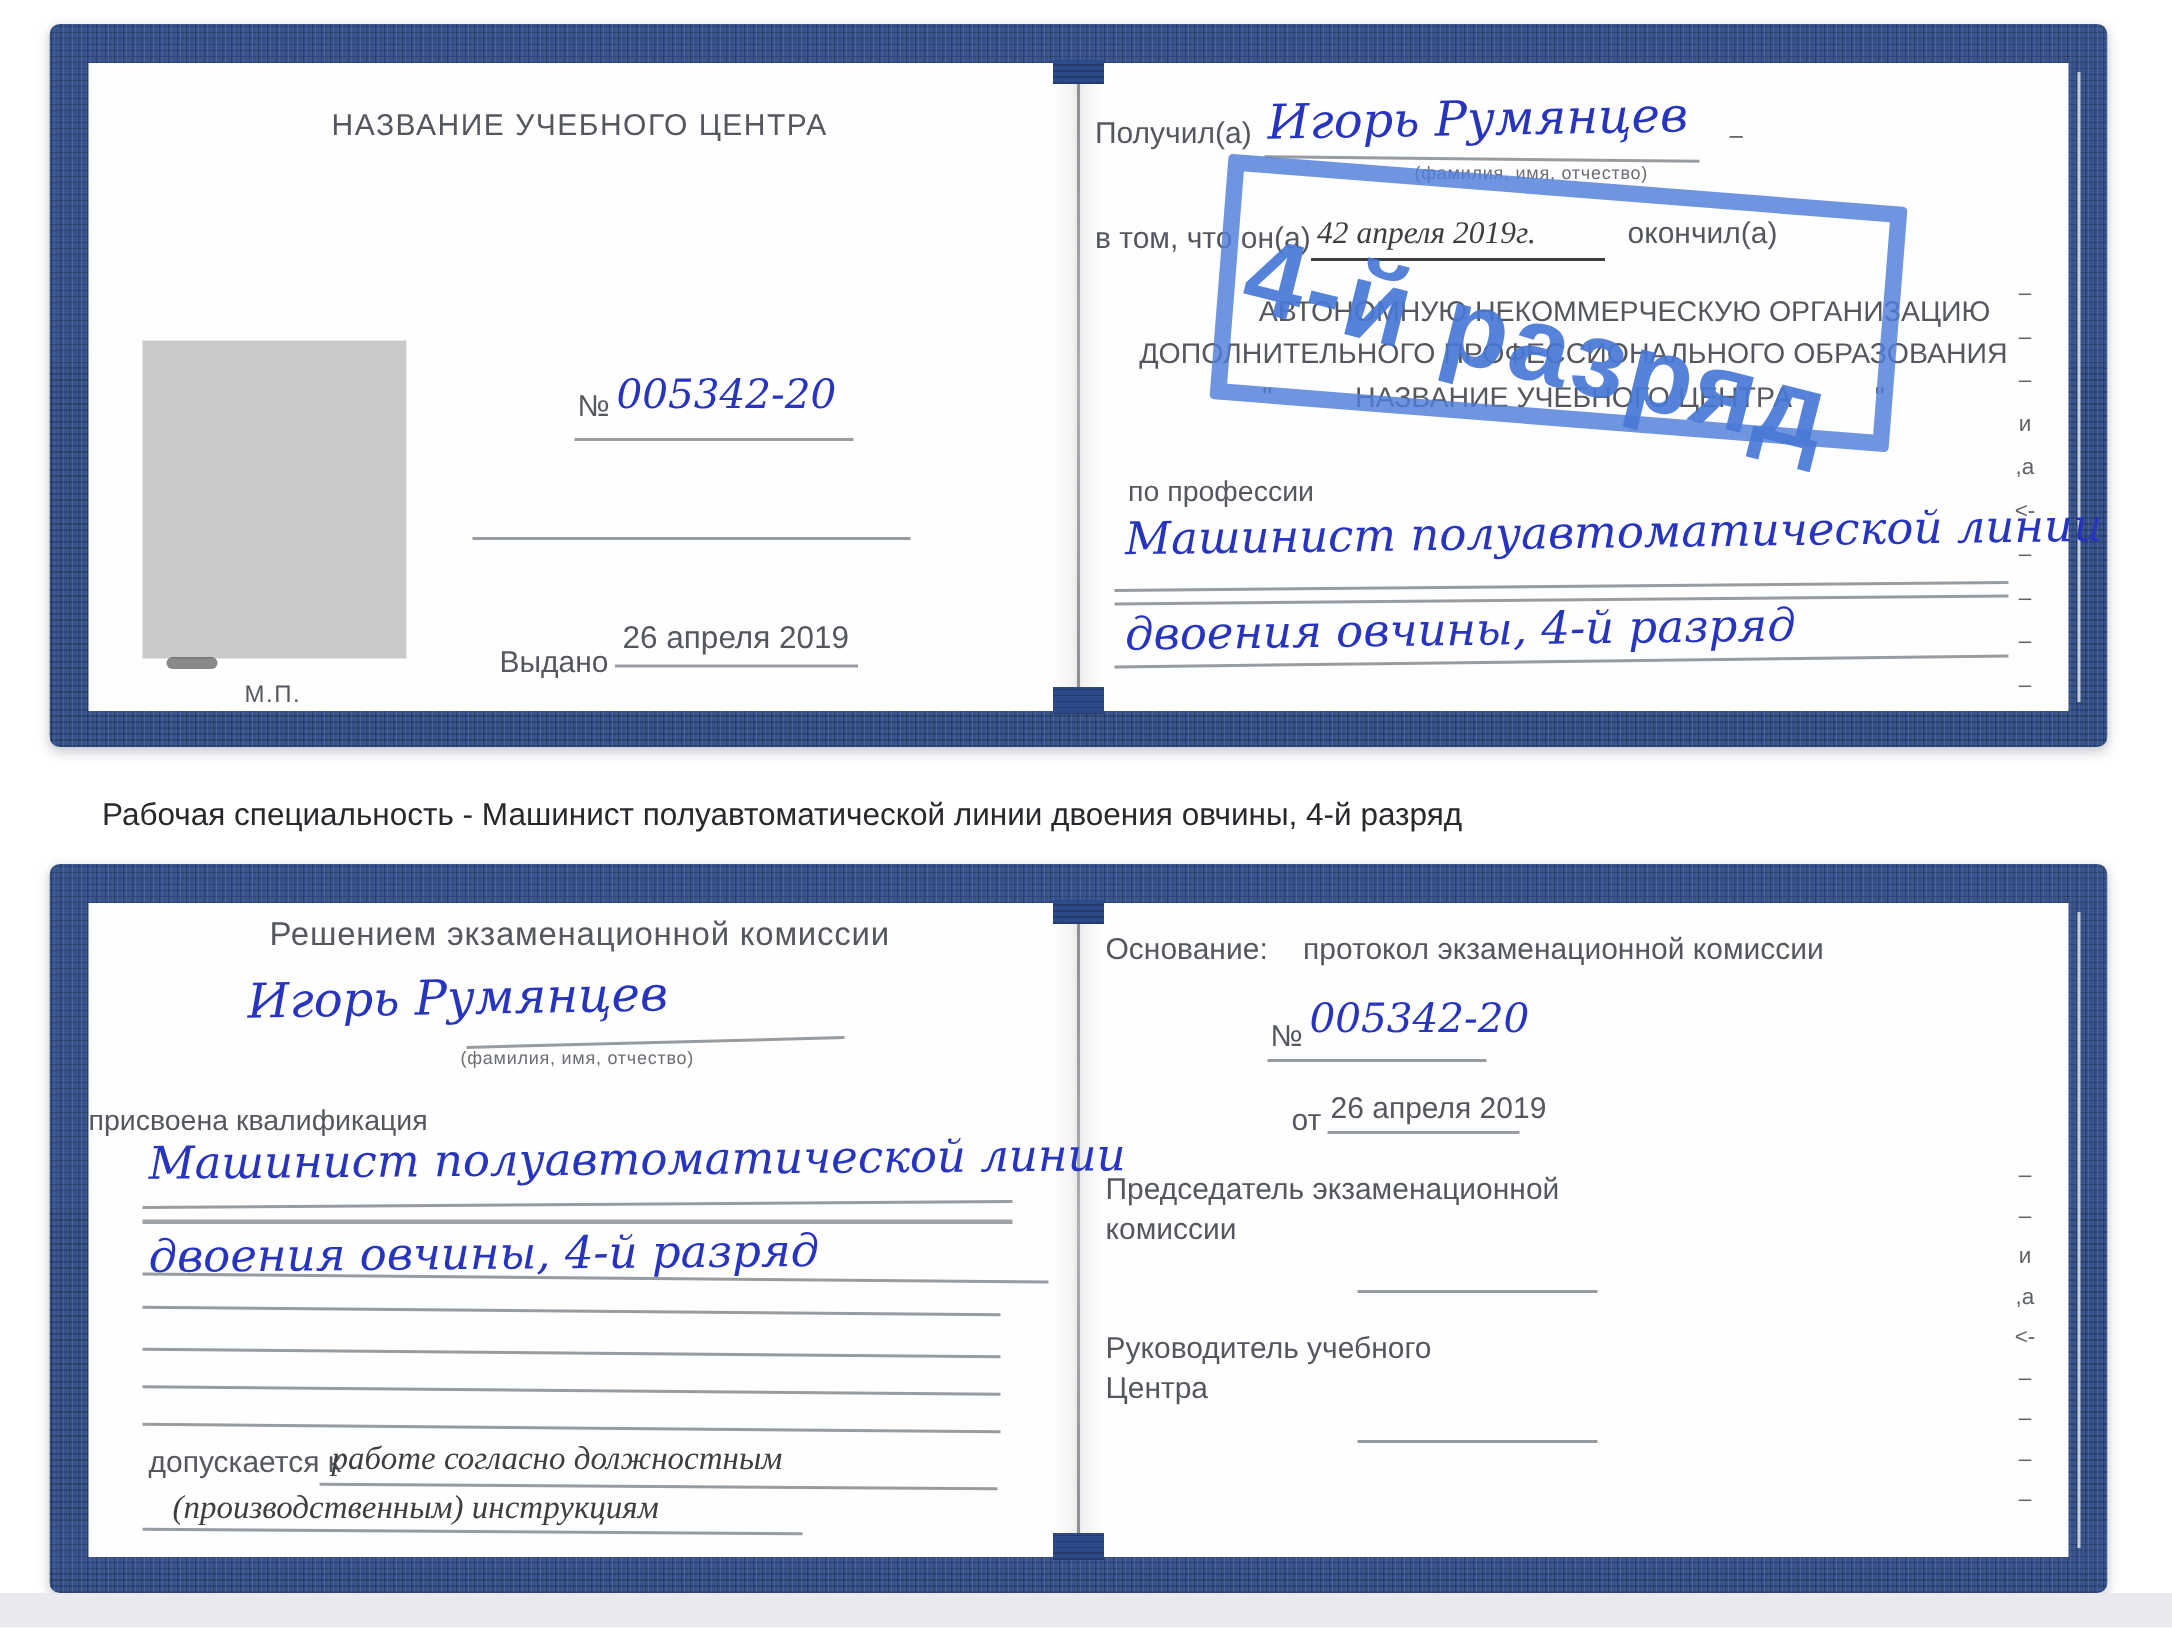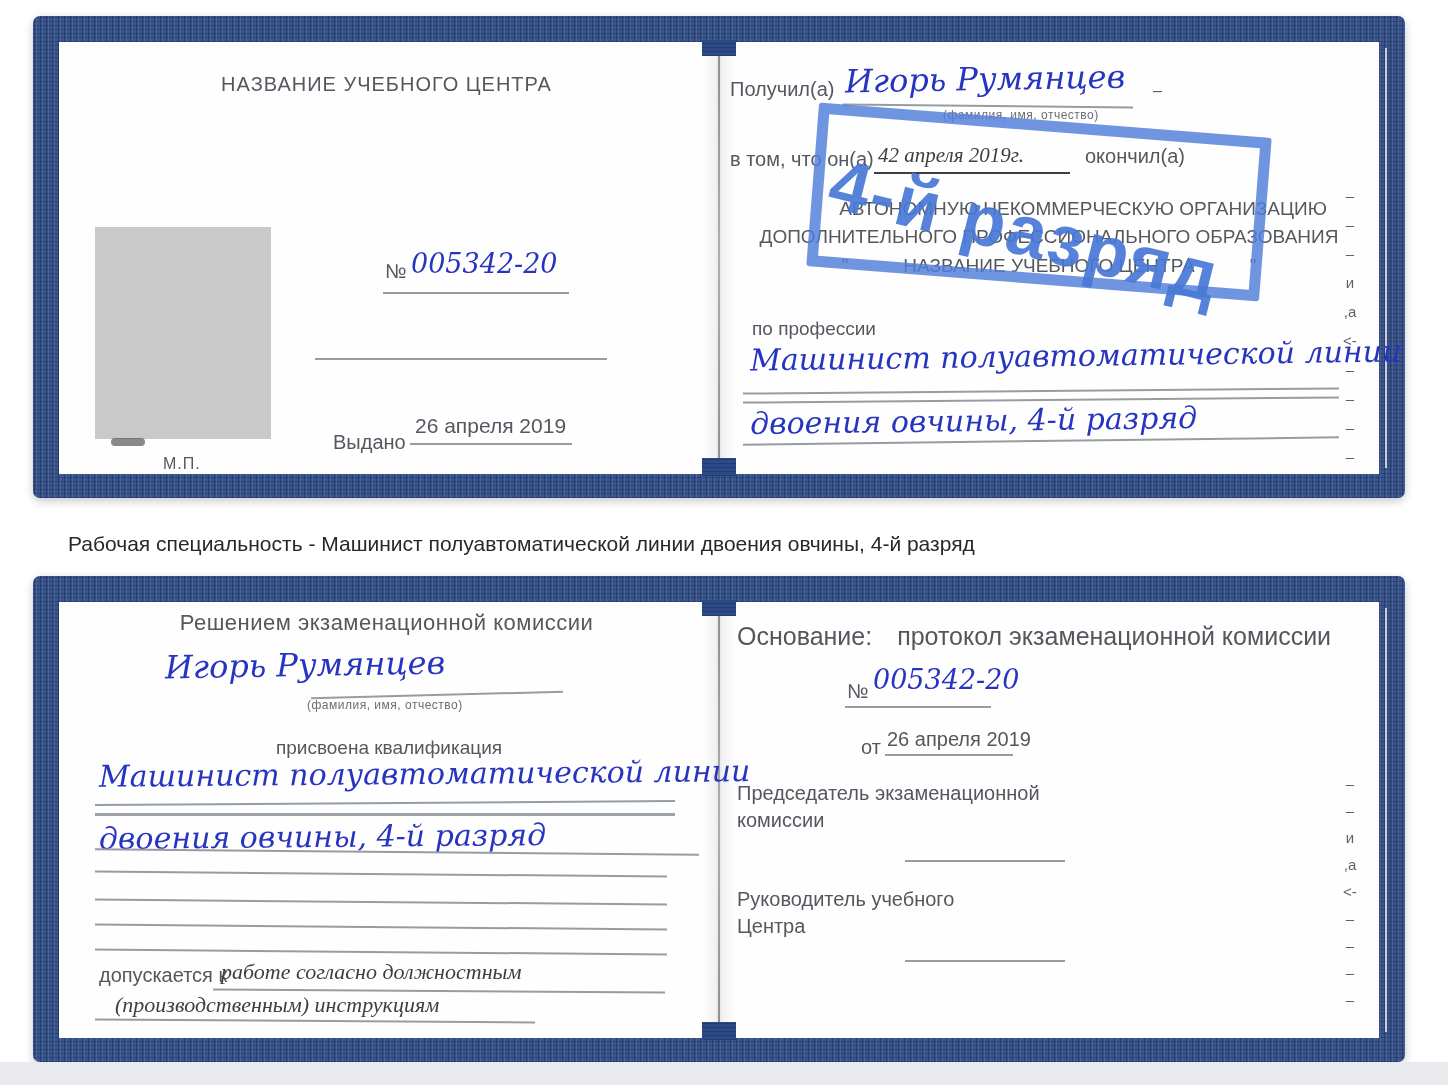--- a/index.html
+++ b/index.html
@@ -109,38 +109,38 @@
     <div class="spine"></div>
     <div class="notch" style="top:-2px;height:16px;"></div>
     <div class="notch" style="bottom:-2px;height:18px;"></div>
     <div class="page-edge" style="left:1326px;"></div>
 
     <div class="abs print" style="left:0;top:8px;width:655px;text-align:center;font-size:22px;letter-spacing:.5px;">Решением экзаменационной комиссии</div>
     <div class="abs hand" style="left:106px;top:44px;font-size:32px;transform:rotate(-1deg);">Игорь Румянцев</div>
     <div class="abs gline" style="left:252px;top:92px;width:252px;transform:rotate(-1.5deg);"></div>
     <div class="abs hint" style="left:248px;top:96px;">(фамилия, имя, отчество)</div>
 
-    <div class="abs print" style="left:0;top:135px;width:660px;text-align:center;font-size:19px;">присвоена квалификация</div>
+    <div class="abs print" style="left:0;top:135px;width:660px;text-align:left;font-size:19px;">присвоена квалификация</div>
     <div class="abs hand" style="left:40px;top:154px;font-size:30px;transform:rotate(-.5deg);">Машинист полуавтоматической линии</div>
     <div class="abs gline" style="left:36px;top:200px;width:580px;transform:rotate(-.4deg);"></div>
     <div class="abs" style="left:36px;top:211px;width:580px;height:3px;background:#9ea3a8;"></div>
     <div class="abs hand" style="left:40px;top:217px;font-size:30px;transform:rotate(-.5deg);">двоения овчины, 4-й разряд</div>
     <div class="abs gline" style="left:36px;top:249px;width:604px;transform:rotate(.5deg);"></div>
     <div class="abs gline" style="left:36px;top:271px;width:572px;transform:rotate(.5deg);"></div>
     <div class="abs gline" style="left:36px;top:299px;width:572px;transform:rotate(.5deg);"></div>
     <div class="abs gline" style="left:36px;top:324px;width:572px;transform:rotate(.5deg);"></div>
     <div class="abs gline" style="left:36px;top:349px;width:572px;transform:rotate(.5deg);"></div>
 
     <div class="abs print" style="left:40px;top:362px;font-size:20px;">допускается к</div>
     <div class="abs ital" style="left:162px;top:357px;font-size:22px;">работе согласно должностным</div>
     <div class="abs gline" style="left:154px;top:388px;width:452px;transform:rotate(.4deg);"></div>
     <div class="abs ital" style="left:56px;top:390px;font-size:22px;">(производственным) инструкциям</div>
     <div class="abs gline" style="left:36px;top:418px;width:440px;transform:rotate(.4deg);"></div>
 
-    <div class="abs print" style="left:678px;top:20px;font-size:25px;">
+    <div class="abs print" style="left:678px;top:20px;font-size:20px;">
       <span style="margin-right:18px;">Основание:</span>
       <span>протокол экзаменационной комиссии</span>
     </div>
     <div class="abs print" style="left:788px;top:78px;font-size:20px;">№</div>
     <div class="abs hand" style="left:814px;top:62px;font-size:27px;">005342-20</div>
     <div class="abs gline" style="left:786px;top:104px;width:146px;"></div>
     <div class="abs print" style="left:802px;top:134px;font-size:20px;">от</div>
     <div class="abs print" style="left:828px;top:126px;font-size:20px;">26 апреля 2019</div>
     <div class="abs gline" style="left:826px;top:152px;width:128px;"></div>
 

